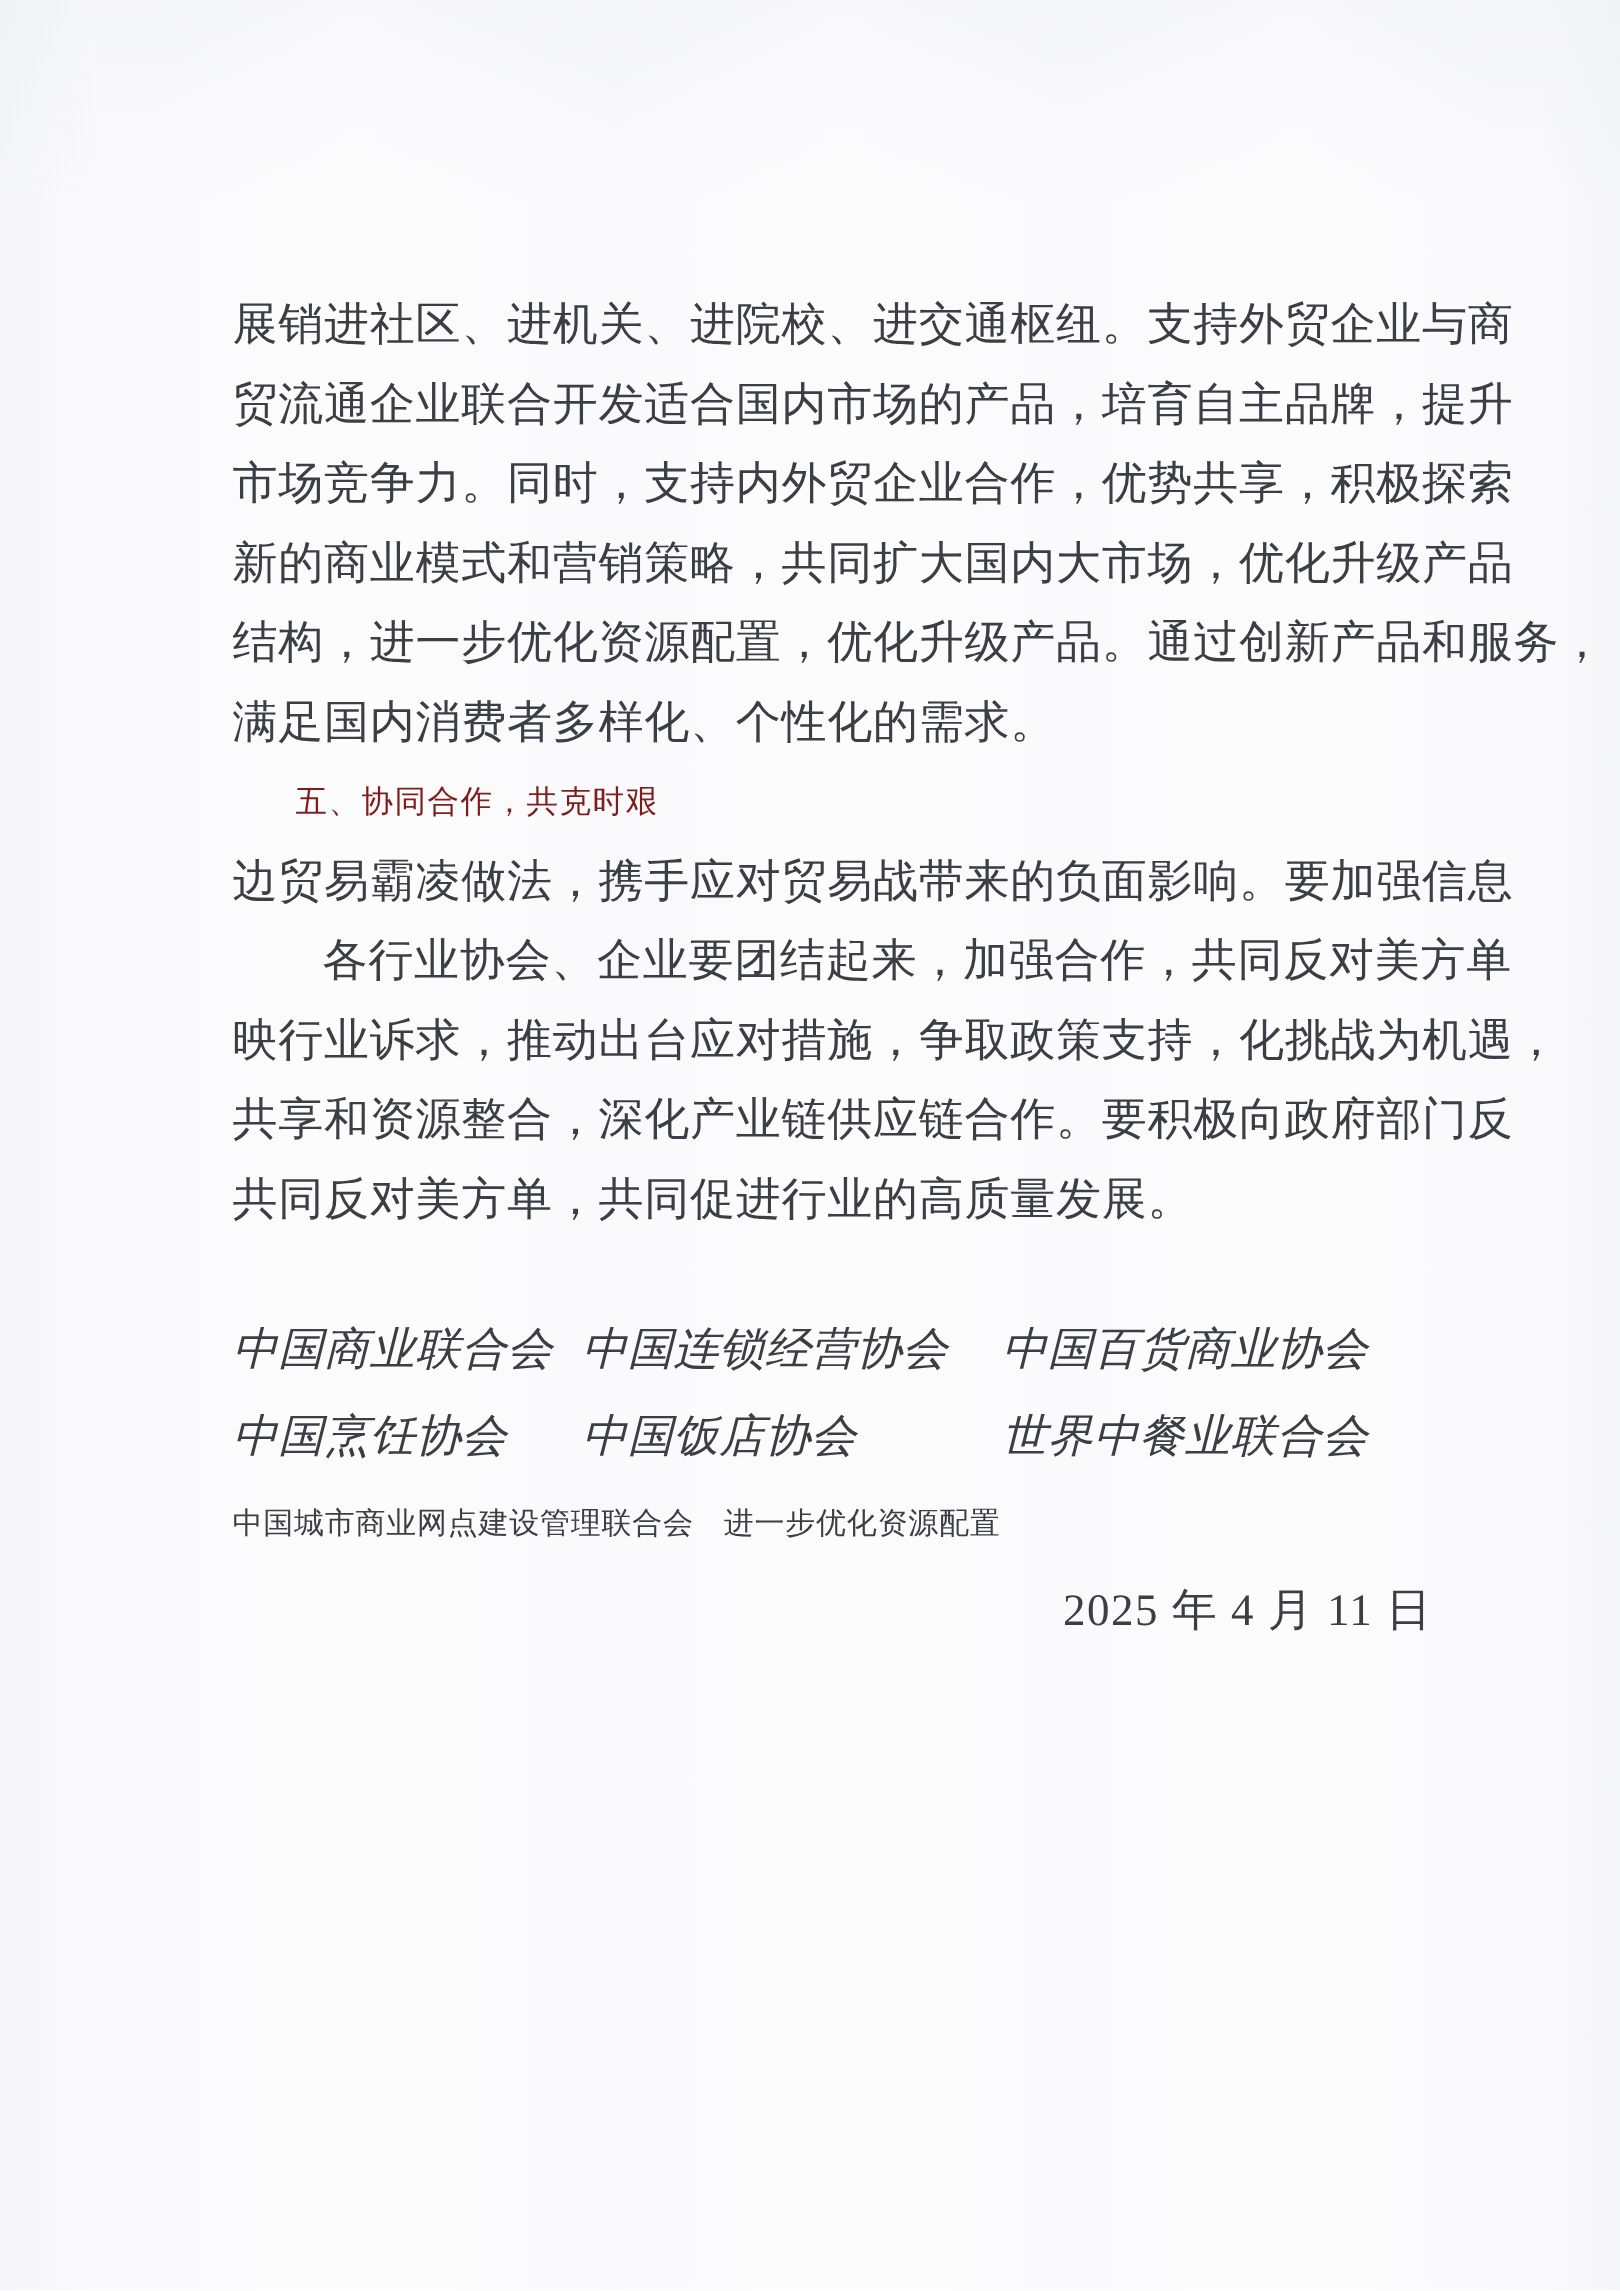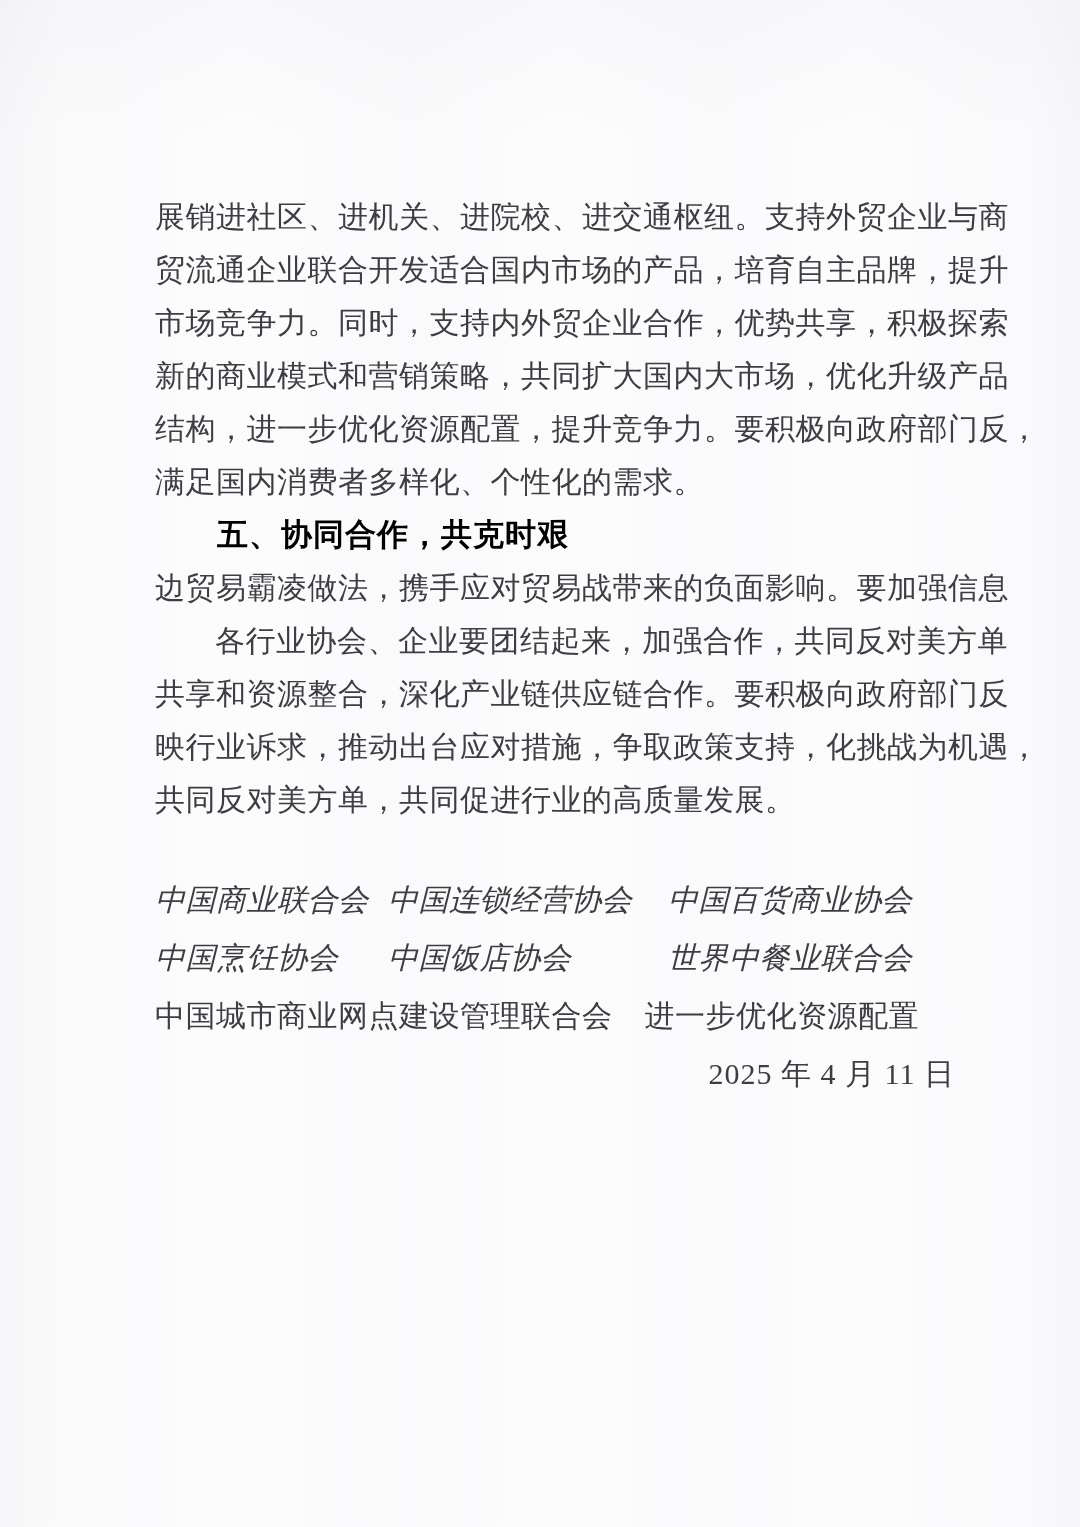--- a/index.html
+++ b/index.html
@@ -49,42 +49,42 @@
   }
   .line.last {
     text-align-last: left;
     white-space: normal;
   }
   .line.indent {
     text-indent: 2em;
   }
   .heading {
     font-family: "Liberation Sans", sans-serif;
-    font-weight: 700;
-    font-size: 31px;
+    font-weight: 400;
+    font-size: 21px;
     line-height: 53px;
     letter-spacing: 1px;
     text-indent: 2em;
-    color: #000000;
+    color: #7f1d1d;
   }
   .sig-block {
     margin-top: 45px;
   }
   .sig-row {
     display: grid;
     grid-template-columns: 233px 280px auto;
     font-size: 30px;
     line-height: 58px;
     letter-spacing: 0.5px;
     font-style: italic;
   }
   .sig-row3 {
     display: flex;
-    gap: 32px;
-    font-size: 30px;
+    gap: 20px;
+    font-size: 20px;
     line-height: 58px;
     letter-spacing: 0.5px;
     align-items: center;
   }
   .date-line {
     font-size: 30px;
     line-height: 58px;
     text-align: right;
     letter-spacing: 1px;
   }
@@ -93,31 +93,31 @@
 <body>
 
 <div class="page">
   <div class="text-col">
 
     <div>
       <div class="line">展销进社区、进机关、进院校、进交通枢纽。支持外贸企业与商</div>
       <div class="line">贸流通企业联合开发适合国内市场的产品，培育自主品牌，提升</div>
       <div class="line">市场竞争力。同时，支持内外贸企业合作，优势共享，积极探索</div>
       <div class="line">新的商业模式和营销策略，共同扩大国内大市场，优化升级产品</div>
-      <div class="line">结构，进一步优化资源配置，提升竞争力。要积极向政府部门反，</div>
+      <div class="line">结构，进一步优化资源配置，优化升级产品。通过创新产品和服务，</div>
       <div class="line last">满足国内消费者多样化、个性化的需求。</div>
     </div>
 
     <div class="heading">五、协同合作，共克时艰</div>
 
     <div>
       <div class="line">边贸易霸凌做法，携手应对贸易战带来的负面影响。要加强信息</div>
       <div class="line indent">各行业协会、企业要团结起来，加强合作，共同反对美方单</div>
+      <div class="line">映行业诉求，推动出台应对措施，争取政策支持，化挑战为机遇，</div>
       <div class="line">共享和资源整合，深化产业链供应链合作。要积极向政府部门反</div>
-      <div class="line">映行业诉求，推动出台应对措施，争取政策支持，化挑战为机遇，</div>
       <div class="line last">共同反对美方单，共同促进行业的高质量发展。</div>
     </div>
 
     <div class="sig-block">
       <div class="sig-row">
         <span>中国商业联合会</span>
         <span>中国连锁经营协会</span>
         <span>中国百货商业协会</span>
       </div>
       <div class="sig-row">

